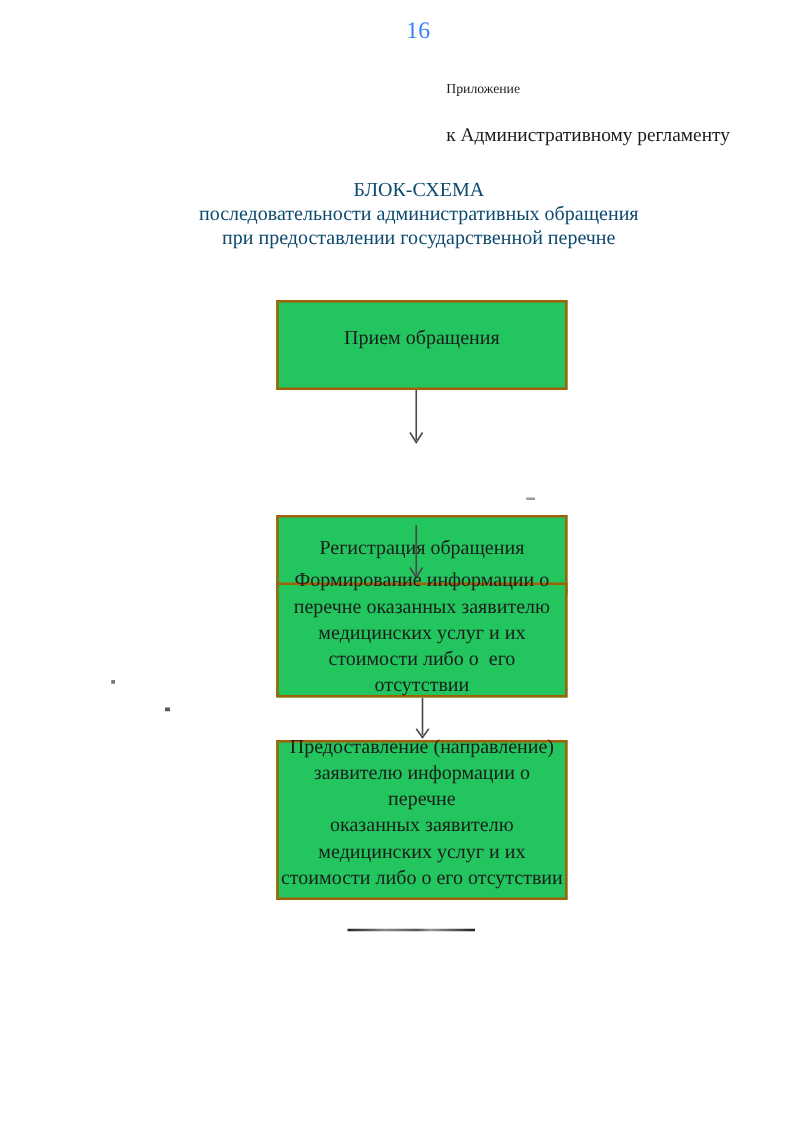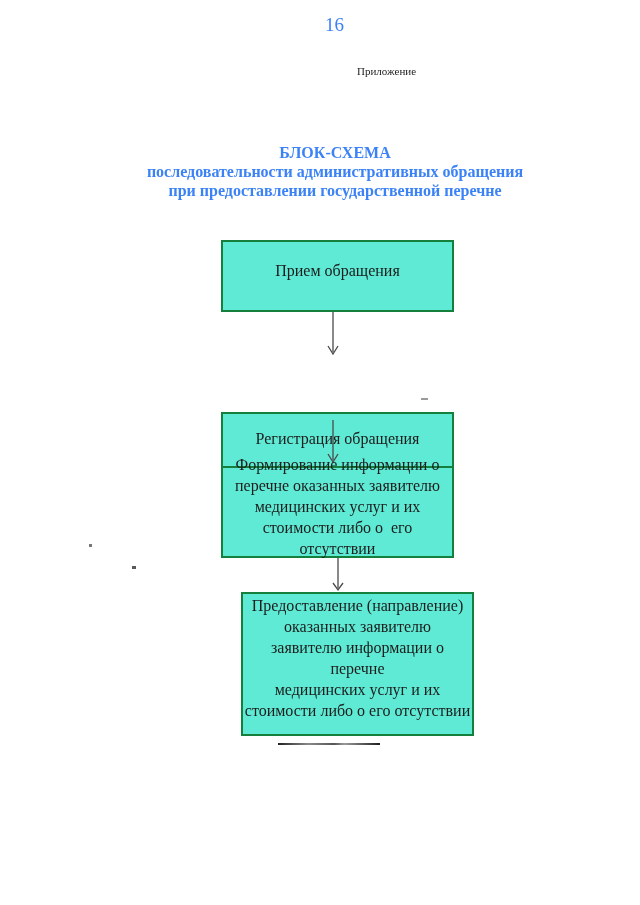--- a/index.html
+++ b/index.html
@@ -34,50 +34,50 @@
     left: 357px;
     top: 100px;
     font-size: 15.5px;
   }
   .title-block {
     position: absolute;
     left: 120px;
     top: 143px;
     width: 430px;
     text-align: center;
-    font-weight: bold;
+    font-weight: normal;
     font-size: 16px;
     line-height: 19px;
-    color: #3b82f6;
+    color: #0c4a6e;
   }
   .flow-box {
     position: absolute;
     left: 221px;
     width: 233px;
-    border: 2px solid #15803d;
+    border: 2px solid #a16207;
     box-sizing: border-box;
     display: flex;
     align-items: center;
     justify-content: center;
-    background: #5eead4;
+    background: #22c55e;
   }
   .flow-box-inner {
     text-align: center;
     font-size: 16px;
     line-height: 21px;
     transform: translateY(-6px);
     width: 100%;
   }
   .flow-box-inner div {
     white-space: pre-wrap;
   }
   .box-1 { top: 240px; height: 72px; }
   .box-2 { top: 364px; height: 64px; margin-top: 48px; }
   .box-3 { top: 466px; height: 92px; justify-content: center; }
-  .box-4 { top: 592px; height: 144px; margin-left: 20px; }
+  .box-4 { top: 592px; height: 128px; }
   .flow-arrow {
     position: absolute;
     width: 14px;
   }
   .arrow-1 { left: 326px; top: 312px; height: 44px; }
   .arrow-2 { left: 326px; top: 420px; height: 44px; }
   .arrow-3 { left: 331px; top: 558px; height: 34px; }
   .flow-arrow svg { display: block; width: 100%; height: 100%; }
   .footnote-line {
     position: absolute;
@@ -93,20 +93,21 @@
   .speck-3 { left: 421px; top: 398px; width: 7px; height: 2px; background: #9a9a9a; }
 </style>
 </head>
 <body>
 
 <div class="page">
 
   <div class="page-number">16</div>
 
   <div class="appendix-line-1">Приложение</div>
+  <div class="appendix-line-2">к Административному регламенту</div>
 
   <div class="title-block">
     <div>БЛОК-СХЕМА</div>
     <div>последовательности административных обращения</div>
     <div>при предоставлении государственной перечне</div>
   </div>
 
   <div>
 
     <div class="flow-box box-1">
@@ -147,22 +148,22 @@
     <div class="flow-arrow arrow-3">
       <svg viewBox="0 0 14 34" xmlns="http://www.w3.org/2000/svg">
         <line x1="7" y1="0" x2="7" y2="30" stroke="#4a4a4a" stroke-width="1.3"></line>
         <polyline points="2,25 7,32 12,25" fill="none" stroke="#4a4a4a" stroke-width="1.3"></polyline>
       </svg>
     </div>
 
     <div class="flow-box box-4">
       <div class="flow-box-inner">
         <div>Предоставление (направление)</div>
+        <div>заявителю информации о перечне</div>
         <div>оказанных заявителю</div>
-        <div>заявителю информации о перечне</div>
         <div>медицинских услуг и их</div>
         <div>стоимости либо о его отсутствии</div>
       </div>
     </div>
 
   </div>
 
   <div class="footnote-line"></div>
 
   <div class="speck speck-1"></div>

